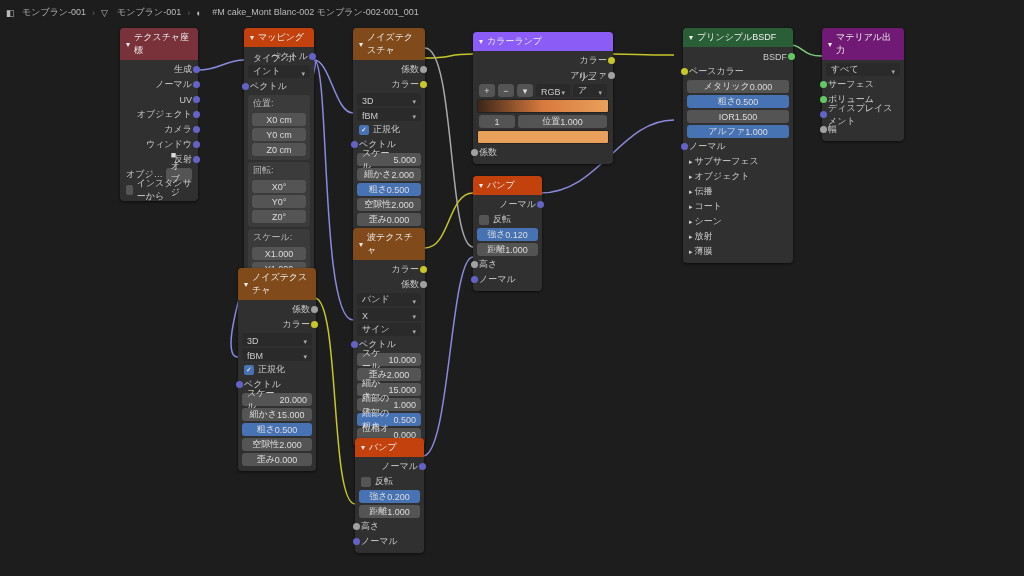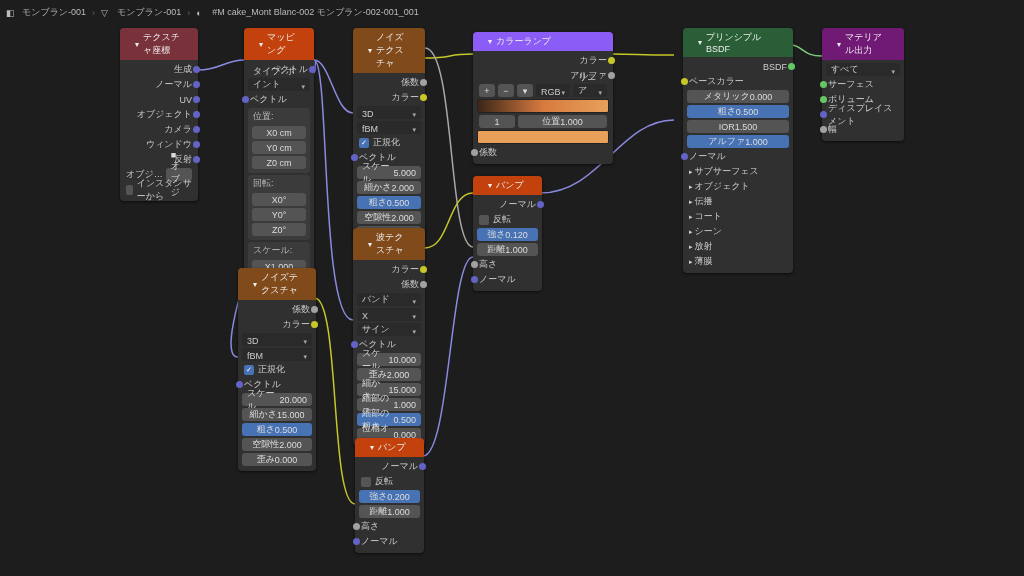--- a/index.html
+++ b/index.html
@@ -3,21 +3,21 @@
 <meta charset="utf-8">
 <style>
   * { box-sizing: border-box; margin: 0; padding: 0; }
   body { width: 1024px; height: 576px; background: #1d1d1d; font-family: sans-serif; font-size: 9px; color: #ccc; overflow: hidden; position: relative; }
   .crumbs { position: absolute; top: 6px; left: 6px; display: flex; gap: 6px; align-items: center; color: #bbb; }
   .crumbs .sep { color: #666; }
   .ic { width: 10px; height: 10px; display: inline-block; }
   .canvas { position: absolute; inset: 0; }
   svg.wires { position: absolute; inset: 0; width: 1024px; height: 576px; pointer-events: none; }
   .node { position: absolute; background: #303030; border-radius: 4px; box-shadow: 0 1px 3px rgba(0,0,0,.6); }
-  .node .hdr { padding: 3px 15px; border-radius: 4px 4px 0 0; color: #eee; display:flex; align-items:center; gap:4px;}
+  .node .hdr { padding: 3px 6px; border-radius: 4px 4px 0 0; color: #eee; display:flex; align-items:center; gap:4px;}
   .node .hdr::before { content:"▾"; font-size:8px; color:#eee;}
   .node .body { padding: 3px 4px 5px 4px; display: flex; flex-direction: column; gap: 2px; }
   .row { display: flex; justify-content: space-between; align-items: center; height: 13px; position: relative; padding: 0 2px; }
   .row.out { justify-content: flex-end; }
   .row.in  { justify-content: flex-start; }
   .sock { width: 7px; height: 7px; border-radius: 50%; background: #888; position: absolute; top: 3px; }
   .sock.out { right: -6px; }
   .sock.in  { left: -6px; }
   .sock.col { background: #c7c729; }
   .sock.val { background: #a1a1a1; }

